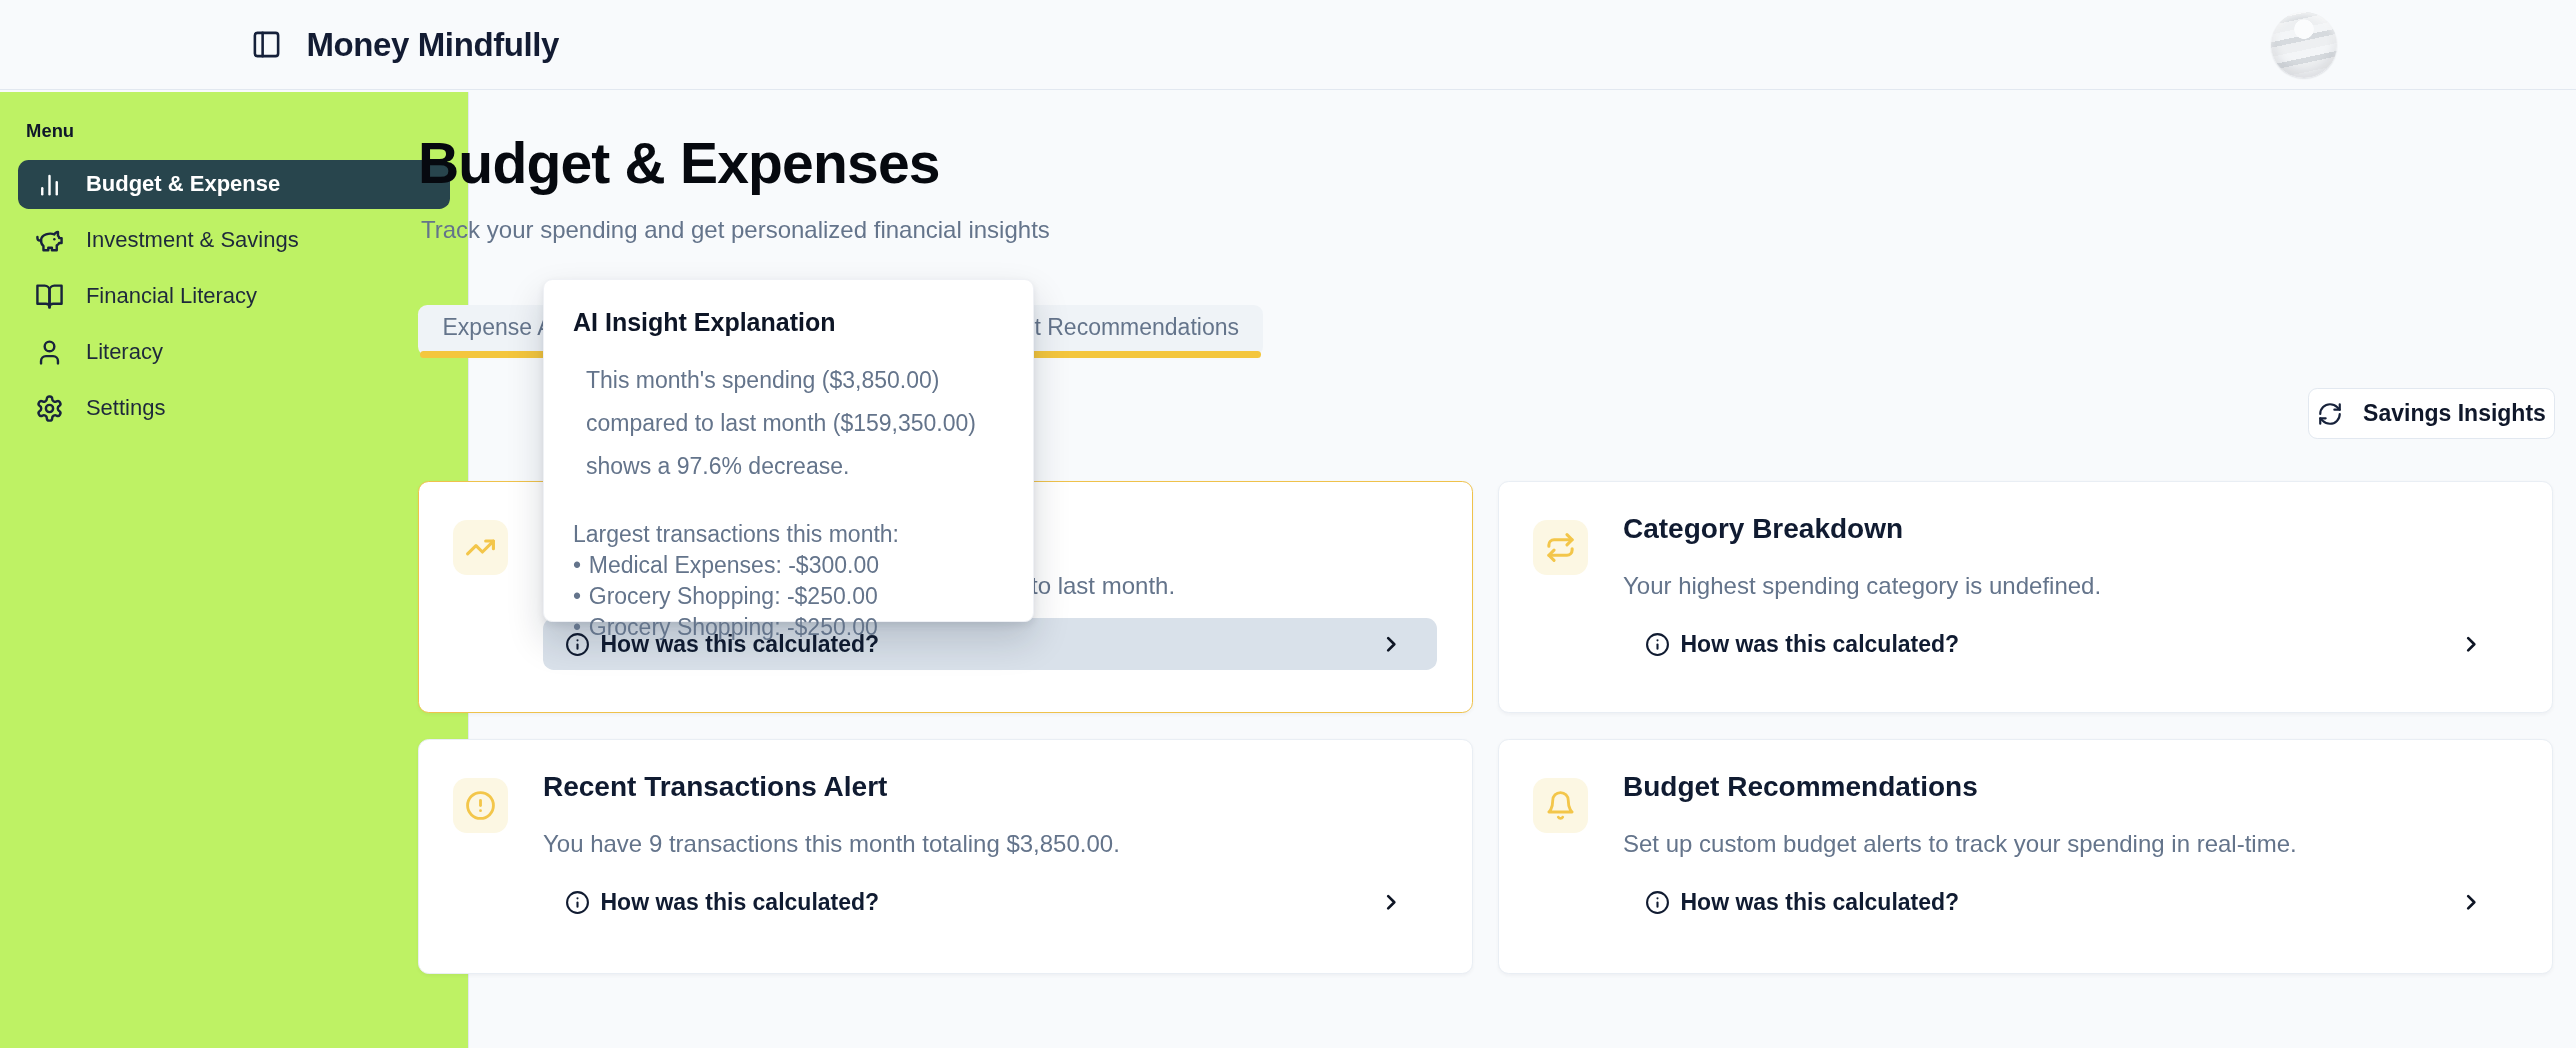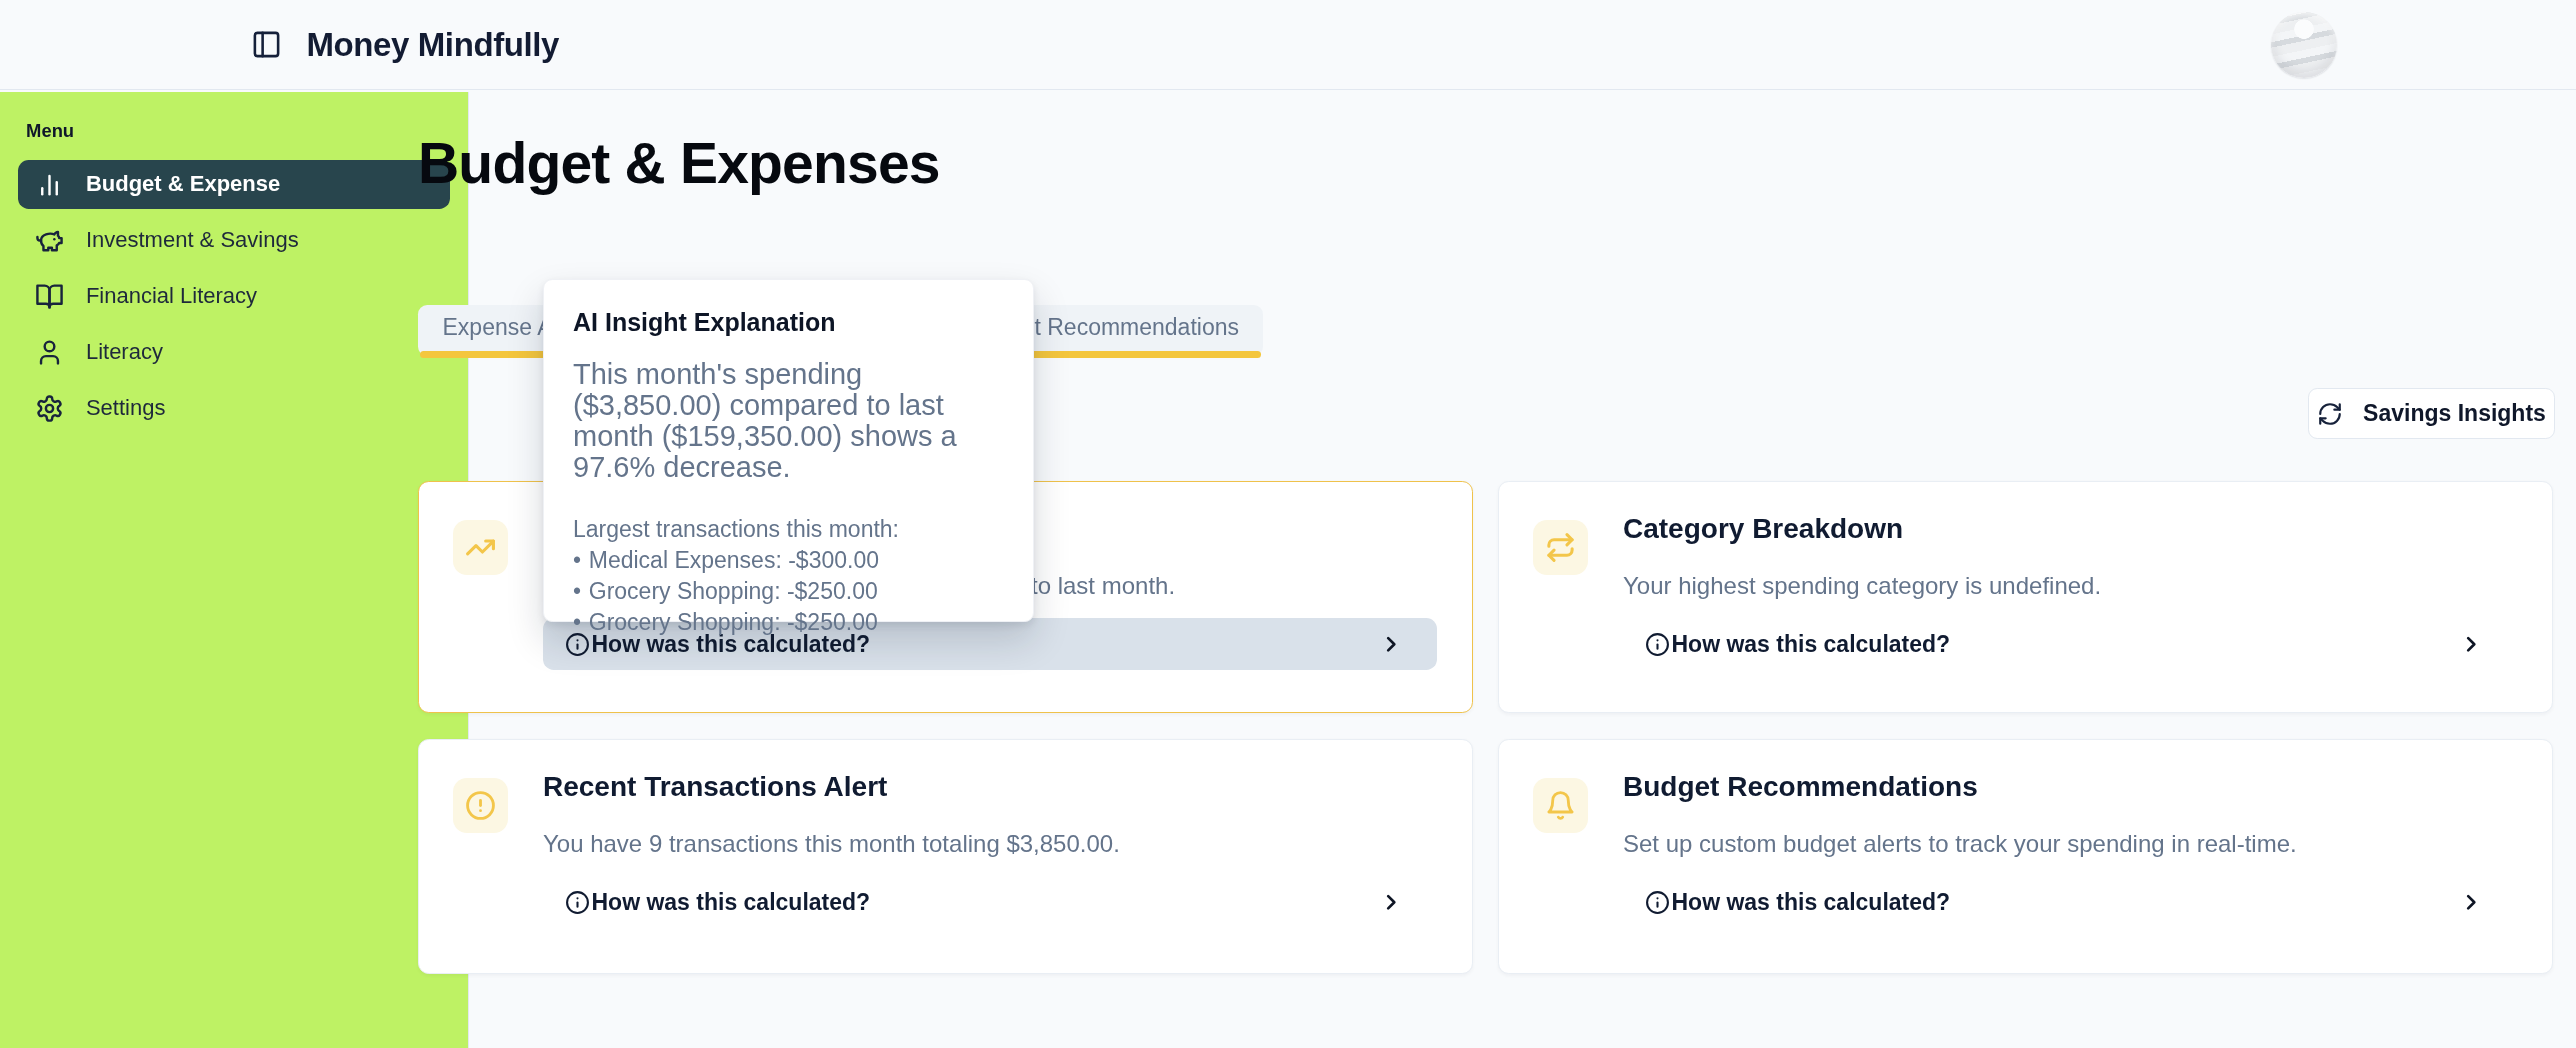--- a/index.html
+++ b/index.html
@@ -95,37 +95,37 @@
   }
   .icon-box svg { width:31px; height:31px; color:#F3C64A; }
 
   .card-title { position:absolute; left:124px; top:31px; font-size:28px; font-weight:700; color:#101B31; }
   .card-sub   { position:absolute; left:124px; top:90px; font-size:24px; color:#64748B; white-space:nowrap; }
   .card-sub.fragment { left:612px; }
 
   .cta-row {
     position:absolute; left:124px; right:35px; top:136px; height:52px;
     border-radius:10.7px; background:transparent;
-    display:flex; align-items:center; gap:2px;
+    display:flex; align-items:center; gap:11px;
     padding:0 34px 0 21.5px; border:none; cursor:pointer; font-family:inherit;
   }
   .cta-row.highlight { background:#D9E1EA; }
   .cta-row .i-ico { width:25px; height:25px; color:#101B31; flex:none; }
   .cta-row .cta-label { font-size:23px; font-weight:700; color:#101B31; }
   .cta-row .chev { margin-left:auto; width:24.5px; height:24.5px; color:#0E1524; flex:none; }
 
   
   .tooltip {
     position:absolute; left:150px; top:187px; width:491px; height:343px;
     background:#FFFFFF; border:0.8px solid #EFF1F5; border-radius:9.2px;
     box-shadow:0 18.4px 37px rgba(15,23,42,.16), 0 3.1px 7.7px rgba(15,23,42,.08);
     padding:28px 23px 26px 29px; z-index:50;
   }
   .tooltip-title { font-size:25px; font-weight:700; color:#0D1526; margin-bottom:21.5px; }
-  .tooltip-body  { font-size:29px; color:#64748B; line-height:31px; width:441px; }
+  .tooltip-body  { font-size:23px; color:#64748B; line-height:43px; width:441px;margin-left:13px; }
   .tx-header { margin-top:31px; font-size:23px; color:#64748B; line-height:31px; }
   .tx-line { font-size:23px; color:#64748B; line-height:31px; }
   .tx-line .bullet { margin-right:7.7px; }
 </style>
 </head>
 <body>
 
 <div class="header">
   <button class="toggle-btn">
     <span>
@@ -192,20 +192,21 @@
         <circle cx="12" cy="12" r="3"></circle>
       </svg>
     </span>
     <span>Settings</span>
   </button>
 </nav>
 
 <div class="main">
 
   <h1 class="page-title">Budget &amp; Expenses</h1>
+  <div class="page-subtitle">Track your spending and get personalized financial insights</div>
 
   <div class="tabbar">
     <button class="tab-left">Expense A</button>
     <button class="tab-right">ct Recommendations</button>
   </div>
 
   <button class="refresh-btn">
     <span class="r-ico">
       <svg viewBox="0 0 24 24" fill="none" stroke="currentColor" stroke-width="2" stroke-linecap="round" stroke-linejoin="round">
         <path d="M3 12a9 9 0 0 1 9-9 9.75 9.75 0 0 1 6.74 2.74L21 8"></path>

